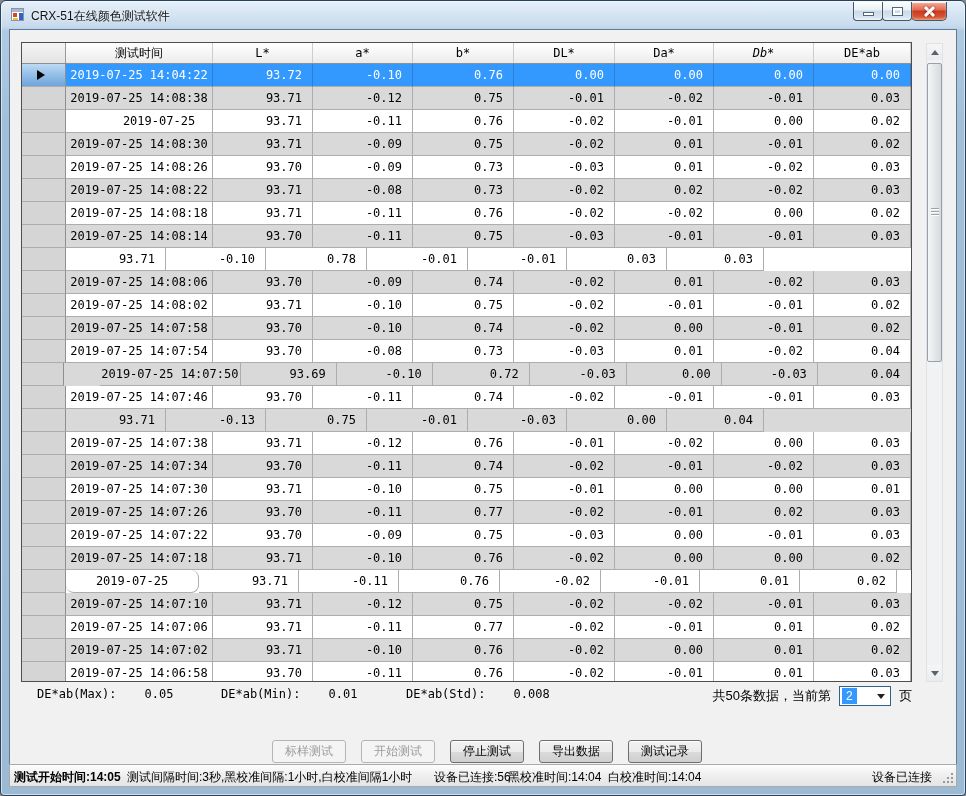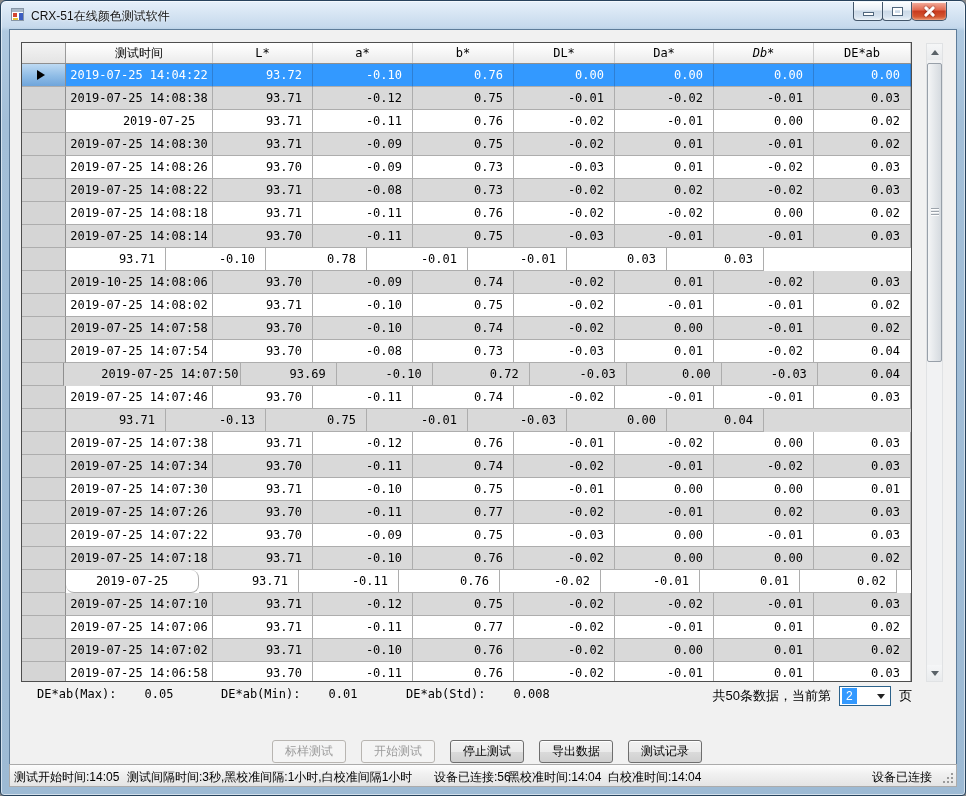--- a/index.html
+++ b/index.html
@@ -106,21 +106,21 @@
     background:linear-gradient(180deg,#F2F2F2 0%,#EBEBEB 50%,#DBDBDB 50%,#CFCFCF 100%);
     box-shadow: inset 0 1px 0 #FFF; cursor:default; }
   .btn.disabled { border-color:#B8B5B1; color:#9B9B9B;
     background:#F4F4F4; box-shadow:none; }
 
   
   .statusbar { position:absolute; left:-1px; right:-1px; bottom:-1px; height:23px;
     background:linear-gradient(180deg,#FDFDFD 0%,#F0F0F0 45%,#E4E4E4 100%);
     border:1px solid #ABABAB; font-size:12px; color:#000; }
   .sb-panel { position:absolute; top:4px; white-space:nowrap; }
-  #sbp-0 { left:4px; } #sbp-1 { left:117px; } #sbp-2 { left:424px; }
+  #sbp-0 { left:4px;font-weight:bold; } #sbp-1 { left:117px; } #sbp-2 { left:424px; }
   #sbp-3 { left:498px; } #sbp-4 { left:598px; }
   .sb-right { position:absolute; top:4px; right:24px; white-space:nowrap; }
   .resize-grip { position:absolute; right:3px; bottom:3px; width:10px; height:10px; }
   .resize-grip .d1 { position:absolute; width:2px; height:2px; background:#9A9A9A;
     box-shadow: 4px 0 0 #9A9A9A, 8px 0 0 #9A9A9A, 4px -4px 0 #9A9A9A, 8px -4px 0 #9A9A9A, 8px -8px 0 #9A9A9A;
     left:0; bottom:0; }
 </style>
 </head>
 <body>
 
@@ -263,21 +263,21 @@
             <div class="cell" style="width: 100px;">93.71</div>
             <div class="cell" style="width: 100px;">-0.10</div>
             <div class="cell" style="width: 101px;">0.78</div>
             <div class="cell" style="width: 101px;">-0.01</div>
             <div class="cell" style="width: 99px;">-0.01</div>
             <div class="cell" style="width: 100px;">0.03</div>
             <div class="cell" style="width: 97px;">0.03</div>
           </div>
           <div class="grid-row alt">
             <div class="rh"></div>
-            <div class="cell time" style="width: 147px;">2019-10-25 14:08:06</div>
+            <div class="cell time" style="width: 147px;">2019-07-25 14:08:06</div>
             <div class="cell" style="width: 100px;">93.70</div>
             <div class="cell" style="width: 100px;">-0.09</div>
             <div class="cell" style="width: 101px;">0.74</div>
             <div class="cell" style="width: 101px;">-0.02</div>
             <div class="cell" style="width: 99px;">0.01</div>
             <div class="cell" style="width: 100px;">-0.02</div>
             <div class="cell" style="width: 97px;">0.03</div>
           </div>
           <div class="grid-row">
             <div class="rh"></div>

